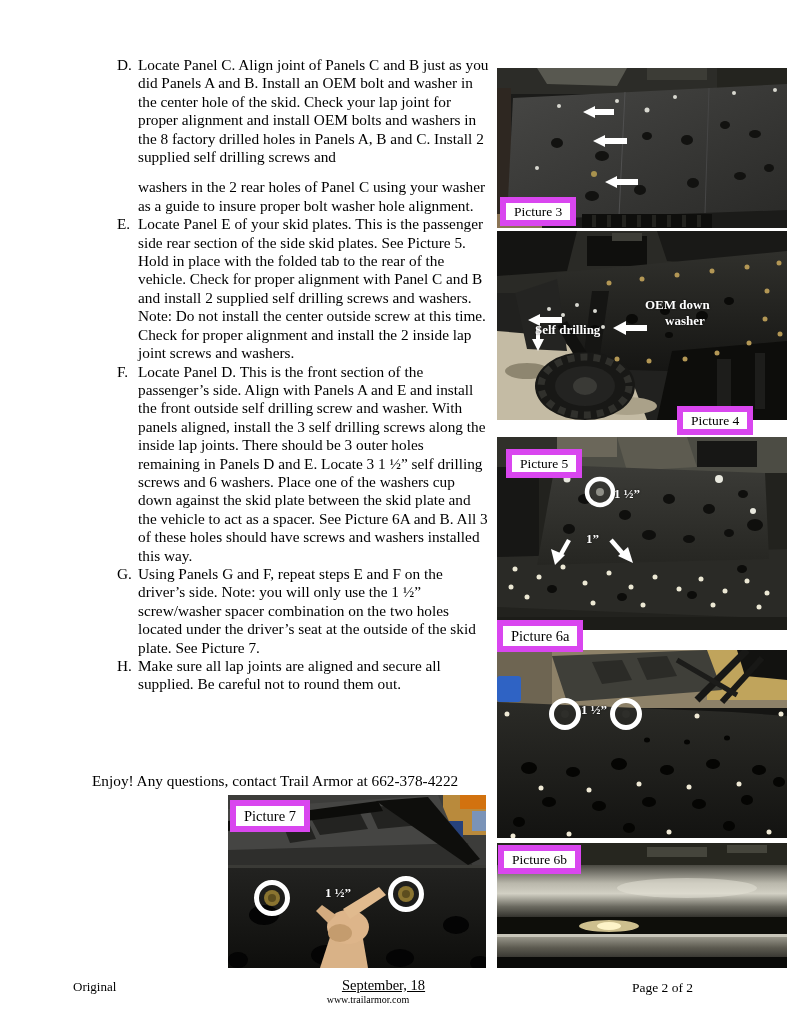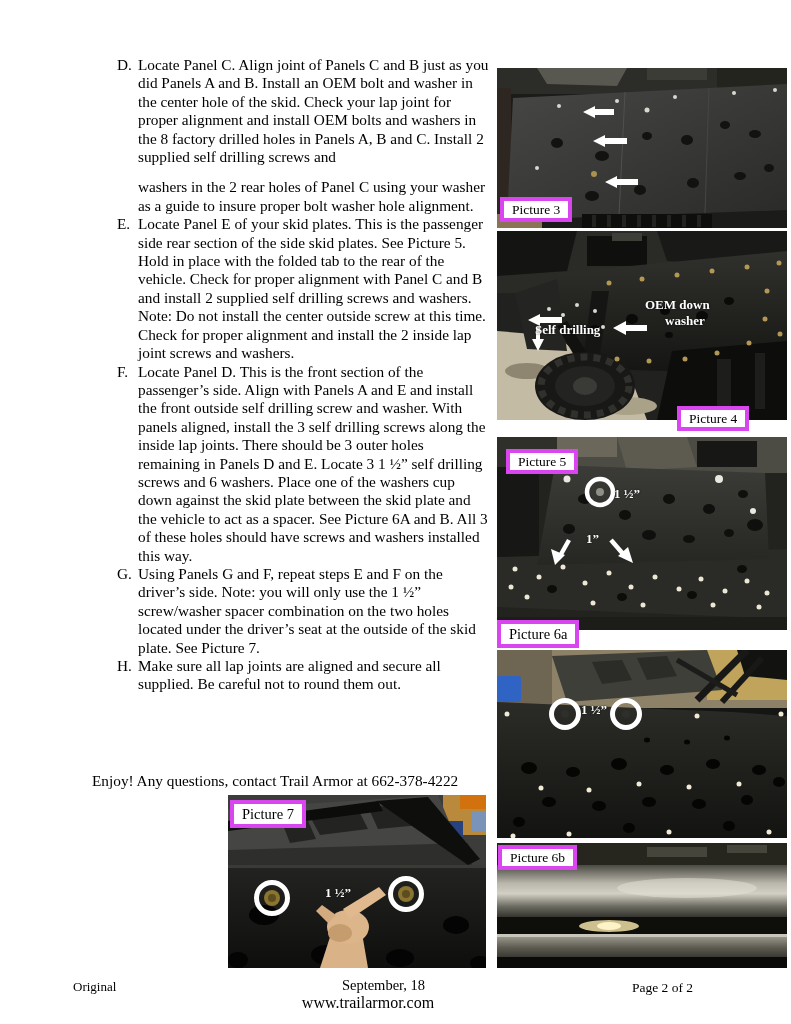--- a/index.html
+++ b/index.html
@@ -4,27 +4,27 @@
 <style>
   html,body{margin:0;padding:0;background:#888;}
   .page{position:relative;width:791px;height:1024px;background:#ffffff;overflow:hidden;
         font-family:"Liberation Serif",serif;color:#000;}
   .content{position:absolute;left:117px;top:56px;width:372px;font-size:15.3px;line-height:18.4px;}
   .item{position:relative;padding-left:21px;}
   .item .letter{position:absolute;left:0;top:0;}
   .p2{margin-top:12px;}
   .closing{position:absolute;left:92px;top:772px;font-size:15.3px;white-space:nowrap;}
   .photo{position:absolute;display:block;}
-  .pic-label{position:absolute;background:#fff;border:4px solid #d946ef;padding:0 8px;
+  .pic-label{position:absolute;background:#fff;border:6px solid #d946ef;padding:0 8px;
              font-size:13.5px;line-height:17px;white-space:nowrap;}
   .anno{position:absolute;color:#fff;font-weight:bold;font-size:13px;white-space:nowrap;
         text-shadow:0 0 2px rgba(0,0,0,.85);}
   .f-left{position:absolute;left:73px;top:979px;font-size:13px;}
-  .f-center{position:absolute;left:0;top:977px;width:767px;text-align:center;font-size:14.5px;}
-  .f-site{position:absolute;left:0;top:994px;width:736px;text-align:center;font-size:16px;}
+  .f-center{position:absolute;left:0;top:977px;width:767px;text-align:center;font-size:14.5px;text-decoration:underline;}
+  .f-site{position:absolute;left:0;top:994px;width:736px;text-align:center;font-size:10px;}
   .f-right{position:absolute;left:632px;top:980px;font-size:13.5px;text-align:center;}
 </style>
 </head>
 <body>
 
 <div class="page">
 
   <div class="content">
     <div class="item">
       <span class="letter">D.</span>

